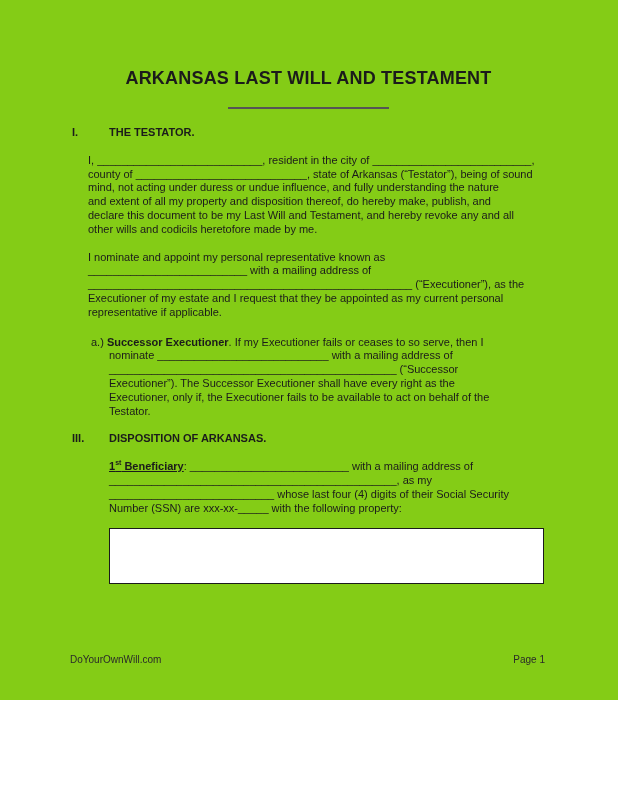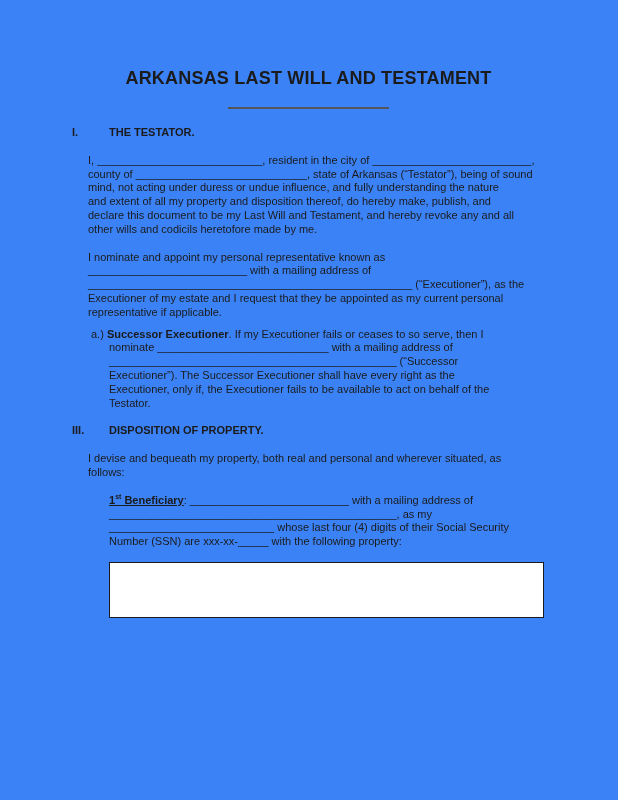--- a/index.html
+++ b/index.html
@@ -1,20 +1,20 @@
 <!DOCTYPE html>
 <html><head>
 <meta charset="utf-8">
 <style>
   html, body { margin: 0; padding: 0; background: #ffffff; }
   .page {
     position: relative;
     width: 618px;
-    height: 800px;
-    background: #3b82f6;
+    height: 700px;
+    background: #84cc16;
     font-family: "Liberation Sans", "DejaVu Sans", sans-serif;
     font-size: 11px;
     line-height: 13.8px;
     color: #1b1b1b;
     overflow: hidden;
   }
   .content {
     position: absolute;
     left: 72px;
     top: 0;
@@ -39,21 +39,21 @@
     font-weight: bold;
     margin-top: 17px;
   }
   .sec-head.gap { margin-top: 14px; }
   .sec-num { width: 37px; flex: 0 0 37px; }
   p.para {
     margin: 14px 0 0 16px;
     white-space: pre-line;
   }
   p.successor {
-    margin: 8px 0 0 37px;
+    margin: 16px 0 0 37px;
     text-indent: -18px;
     white-space: pre-line;
   }
   p.beneficiary {
     margin: 14px 0 0 37px;
     white-space: pre-line;
   }
   .bold { font-weight: bold; }
   .bold-u { font-weight: bold; text-decoration: underline; }
   sup { font-size: 7px; line-height: 0; }
@@ -106,27 +106,29 @@
 
     <p class="successor"><span>a.) </span><span class="bold">Successor Executioner</span><span>. If my Executioner fails or ceases to so serve, then I
 nominate ____________________________ with a mailing address of
 _______________________________________________ (“Successor
 Executioner”). The Successor Executioner shall have every right as the
 Executioner, only if, the Executioner fails to be available to act on behalf of the
 Testator.</span></p>
 
     <div class="sec-head gap">
       <span class="sec-num">III.</span>
-      <span>DISPOSITION OF PROPERTY.</span>
+      <span>DISPOSITION OF ARKANSAS.</span>
     </div>
-    <p class="para">I devise and bequeath my property, both real and personal and wherever situated, as
-follows:</p>
 
     <p class="beneficiary"><span class="bold-u"><span>1</span><sup>st</sup><span> Beneficiary</span></span><span>: </span><span>__________________________ with a mailing address of
 _______________________________________________, as my
 ___________________________ whose last four (4) digits of their Social Security
 Number (SSN) are xxx-xx-_____ with the following property:</span></p>
 
     <div class="property-box"></div>
 
   </div>
 
+  <div class="footer">
+    <span>DoYourOwnWill.com</span>
+    <span>Page 1</span>
+  </div>
 </div>
 
 </body></html>

